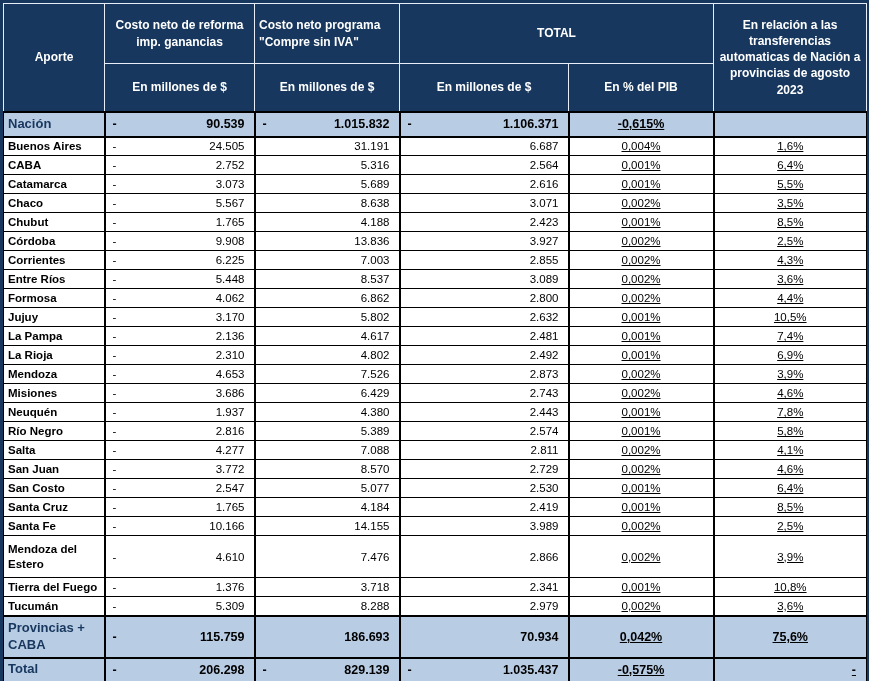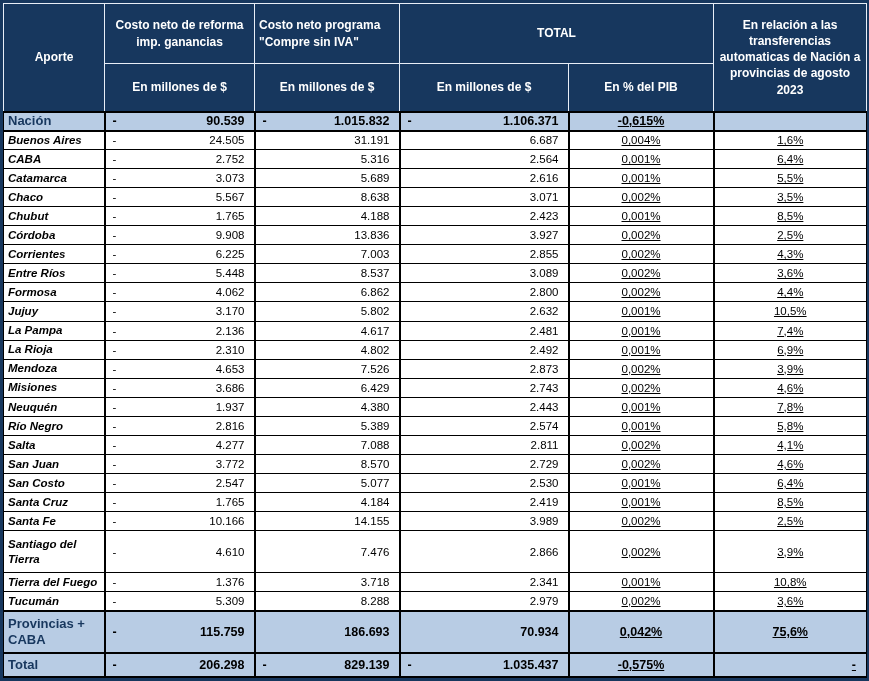--- a/index.html
+++ b/index.html
@@ -15,31 +15,31 @@
     background:#17375E; color:#fff; font-weight:bold; font-size:12px;
     border:1px solid #e8eef7; text-align:center; vertical-align:middle;
     line-height:1.35; padding:2px 5px; box-sizing:border-box;
   }
   thead tr.h1 { height:60px; }
   thead tr.h2 { height:48px; }
   thead th.left { text-align:left; padding-left:4px; }
 
   tbody tr { height:19px; }
   tbody tr.twoline { height:42px; }
-  tbody tr.summary.one { height:19px; }
+  tbody tr.summary.one { height:25px; }
   tbody tr.total-row { height:24px; }
 
   tbody td {
     border:1px solid #000; font-size:11.5px; color:#000;
     vertical-align:middle; padding:0; box-sizing:border-box; background:#fff;
   }
   tbody td + td { border-left-width:2px; }
   tbody tr.summary td { background:#B8CCE4; border-top-width:2px; border-bottom-width:2px; font-weight:bold; font-size:12.5px; }
 
-  td.label { font-weight:bold; font-style:italic; padding-left:4px; line-height:1.25; }
+  td.label { font-weight:bold; padding-left:4px; line-height:1.25; }
   tr.summary td.label { font-style:normal; color:#17375E; font-size:13px; }
 
   td.num .cell { display:flex; justify-content:space-between; align-items:center; padding:0 9px 0 7px; }
   td.num .dash { text-align:left; }
   td.num .val  { text-align:right; }
 
   td.pct { text-align:center;text-decoration:underline; }
   tr.total-row td.rel { text-align:right; padding-right:10px; }
 </style>
 </head>
@@ -571,21 +571,21 @@
     <td class="num">
       <div class="cell">
         <span class="dash"></span>
         <span class="val">3.989</span>
       </div>
     </td>
     <td class="pct">0,002%</td>
     <td class="pct rel">2,5%</td>
   </tr>
         <tr class="twoline">
-    <td class="label">Santiago del Tierra</td>
+    <td class="label">Mendoza del Estero</td>
     <td class="num">
       <div class="cell">
         <span class="dash">-</span>
         <span class="val">4.610</span>
       </div>
     </td>
     <td class="num">
       <div class="cell">
         <span class="dash"></span>
         <span class="val">7.476</span>

